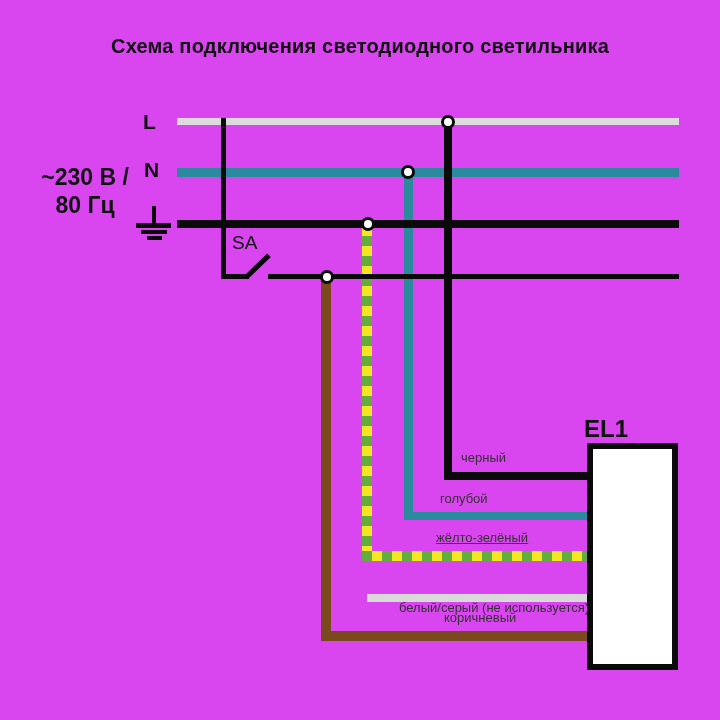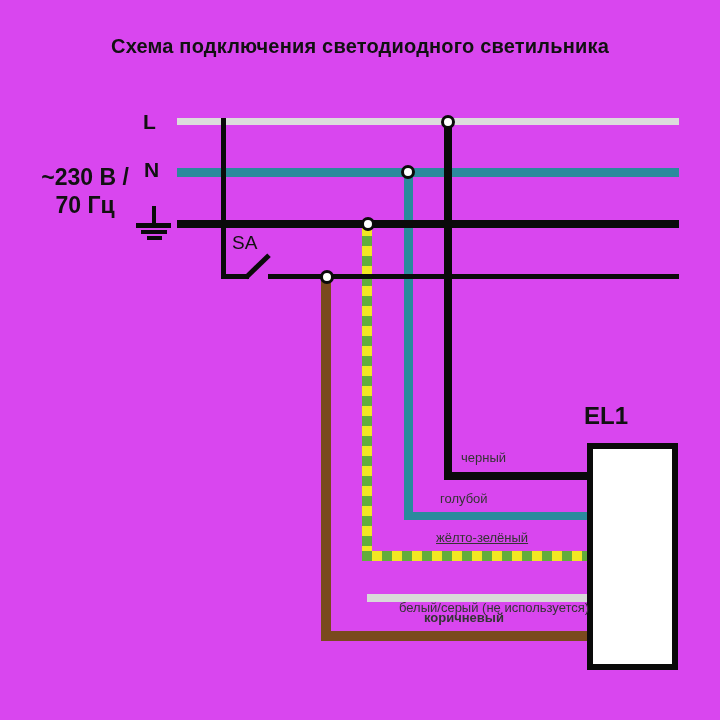--- a/index.html
+++ b/index.html
@@ -13,21 +13,21 @@
     font-size:20px;font-weight:bold;color:#111;letter-spacing:0.2px;
   }
   .voltage{
     left:25px;top:143px;width:120px;text-align:center;
     font-size:23px;font-weight:bold;color:#111;line-height:28px;margin-top:20px;
   }
   .bus-lbl{font-size:21px;font-weight:bold;color:#111;}
   .lbl-L{left:143px;top:110px;}
   .lbl-N{left:144px;top:158px;}
   .lbl-SA{left:232px;top:232px;font-size:19px;font-weight:normal;color:#111;}
-  .lbl-EL1{left:584px;top:402px;font-size:24px;font-weight:bold;color:#111;}
+  .lbl-EL1{left:584px;top:415px;font-size:24px;font-weight:bold;color:#111;}
 
   
   .l-line{left:177px;top:118px;width:502px;height:7px;background:var(--line-gray);}
   .n-line{left:177px;top:168px;width:502px;height:9px;background:var(--teal);}
   .pe-line{left:177px;top:220px;width:502px;height:8px;background:var(--line-black);}
 
   
   .gnd-stem{left:152px;top:206px;width:4px;height:20px;background:var(--line-black);}
   .gnd-b1{left:136px;top:223px;width:35px;height:5px;background:var(--line-black);}
   .gnd-b2{left:141px;top:230px;width:26px;height:4px;background:var(--line-black);}
@@ -64,32 +64,32 @@
 
   
   .el1-box{left:587px;top:443px;width:79px;height:215px;background:#fff;border:6px solid var(--line-black);}
 
   
   .wlbl{font-size:13px;color:var(--label);white-space:nowrap;}
   .wlbl-black{left:461px;top:450px;}
   .wlbl-blue{left:440px;top:491px;}
   .wlbl-yg{left:436px;top:530px;text-decoration:underline;}
   .wlbl-wg{left:367px;top:600px;margin-left:32px;}
-  .wlbl-brown{left:424px;top:610px;font-weight:bold;}
+  .wlbl-brown{left:444px;top:610px;}
 </style>
 </head>
 <body>
 
 <div class="canvas">
 
   <div class="abs title">Схема подключения светодиодного светильника</div>
 
   <div class="abs voltage">
     <div>~230 В /</div>
-    <div>70 Гц</div>
+    <div>80 Гц</div>
   </div>
 
   <div class="abs bus-lbl lbl-L">L</div>
   <div class="abs bus-lbl lbl-N">N</div>
 
   
   <span>
     <div class="abs gnd-stem"></div>
     <div class="abs gnd-b1"></div>
     <div class="abs gnd-b2"></div>

